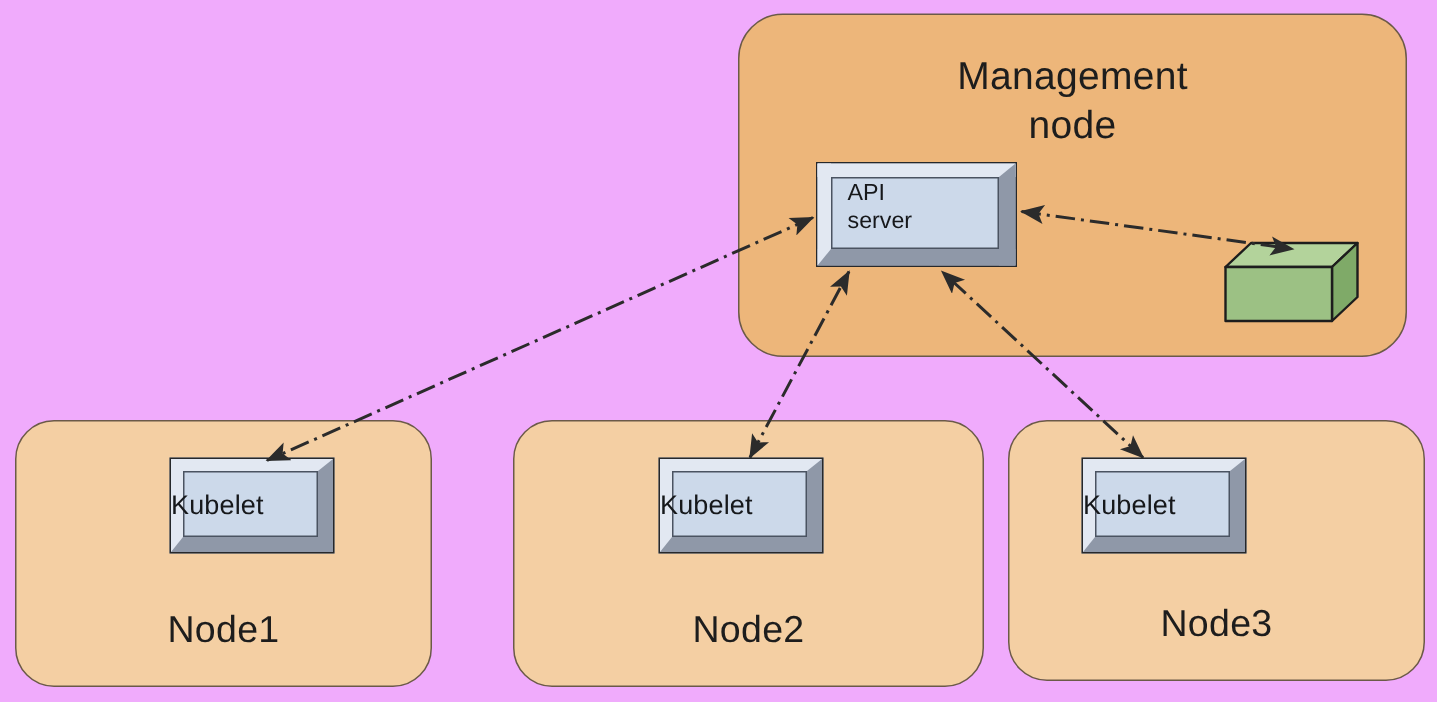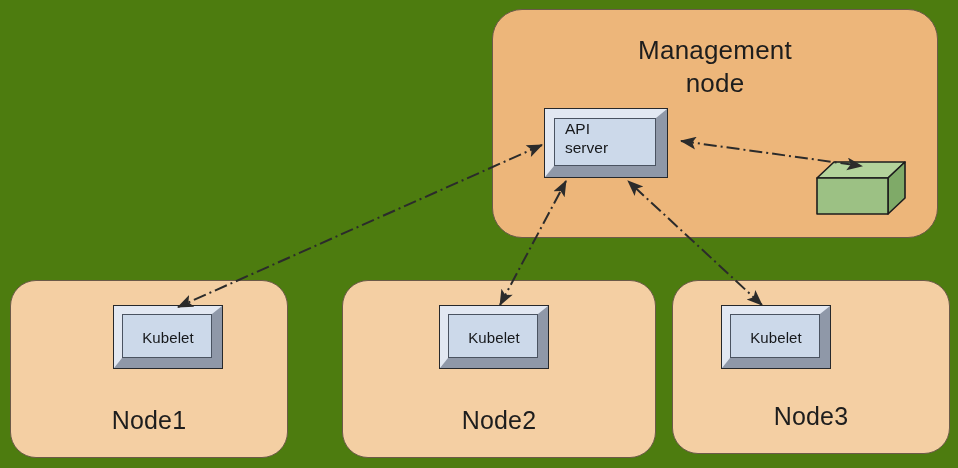--- a/index.html
+++ b/index.html
@@ -7,21 +7,21 @@
     padding: 0;
     background: #ffffff;
   }
   body {
     font-family: "Liberation Sans", sans-serif;
   }
   #diagram-root {
     position: relative;
     width: 958px;
     height: 468px;
-    background: #4d7c0f;
+    background: #f0abfc;
     overflow: hidden;
   }
   #edges-layer {
     position: absolute;
     left: 0;
     top: 0;
     width: 958px;
     height: 468px;
     pointer-events: none;
     z-index: 5;
@@ -90,24 +90,23 @@
   }
   .bevel-label.api {
     left: 20px;
     top: 10px;
     font-size: 15.5px;
     line-height: 19px;
     text-align: left;
   }
   .bevel-label.kubelet {
     width: 100%;
-    text-align: center;
     top: 50%;
     transform: translateY(-50%);
-    font-size: 15px;
+    font-size: 18px;
     letter-spacing: 0.1px;
   }
 
   
   #ca-box {
     position: absolute;
     z-index: 3;
   }
   .ca-label {
     position: absolute;
@@ -119,21 +118,21 @@
 </head>
 <body>
 
 <div id="diagram-root">
 
   <div class="group-box mgmt" style="left:492px; top:9px; width:446px; height:229px;">
     <div class="group-title mgmt-title">Management
 node</div>
   </div>
 
-  <div class="bevel-box" style="left:544px; top:108px; width:124px; height:70px;">
+  <div class="bevel-box" style="left:544px; top:108px; width:134px; height:70px;">
     <div class="bevel-frame" style="border-width:9px 11px 11px 9px;"></div>
     <div class="inner-surface" style="left:9px; top:9px; right:11px; bottom:11px;"></div>
     <div class="bevel-label api">API
 server</div>
   </div>
 
   <div id="ca-box" style="left:816px; top:160px; width:92px; height:56px;">
     <svg width="92" height="56" viewBox="0 0 92 56">
 
       <polygon points="18,2 89,2 72,18 1,18" fill="#b3d39b" stroke="#1d1d1d" stroke-width="1.6" stroke-linejoin="round"></polygon>

